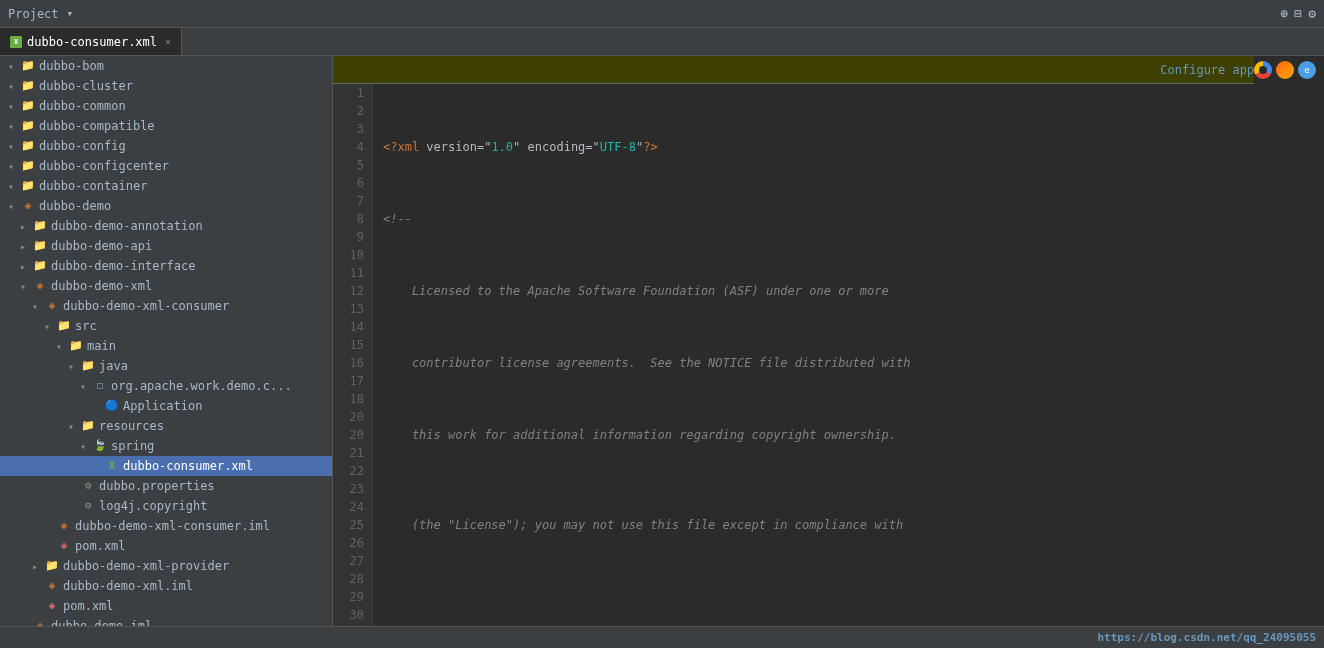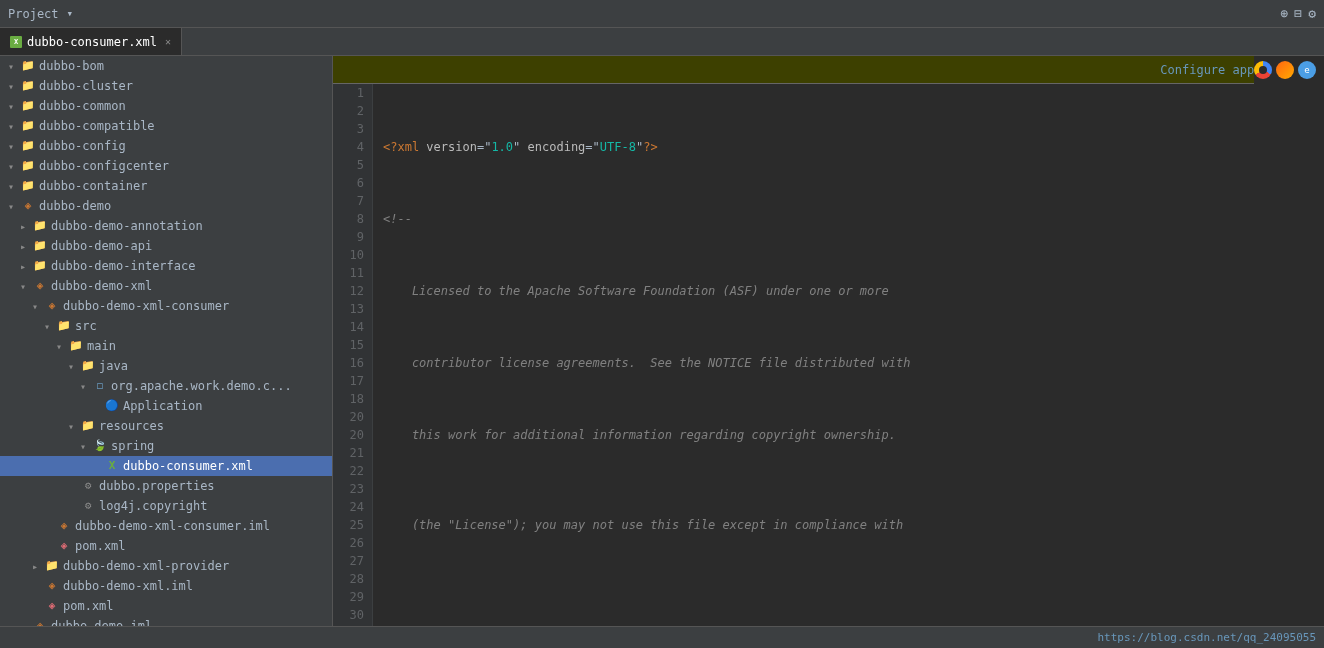--- a/index.html
+++ b/index.html
@@ -209,20 +209,21 @@
       align-items: center;
       padding: 0 8px;
       font-size: 11px;
       color: #888;
       flex-shrink: 0;
     }
     .bottom-link {
       color: #6897bb;
       margin-left: auto;
       cursor: pointer;
+      font-weight: bold;
     }
 
     
     .browser-icons {
       position: absolute;
       top: 0;
       right: 0;
       display: flex;
       align-items: center;
       height: 28px;

